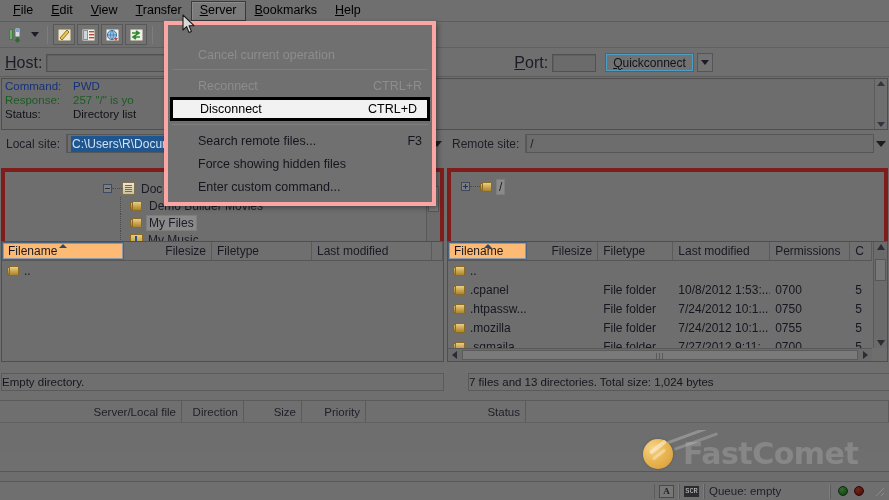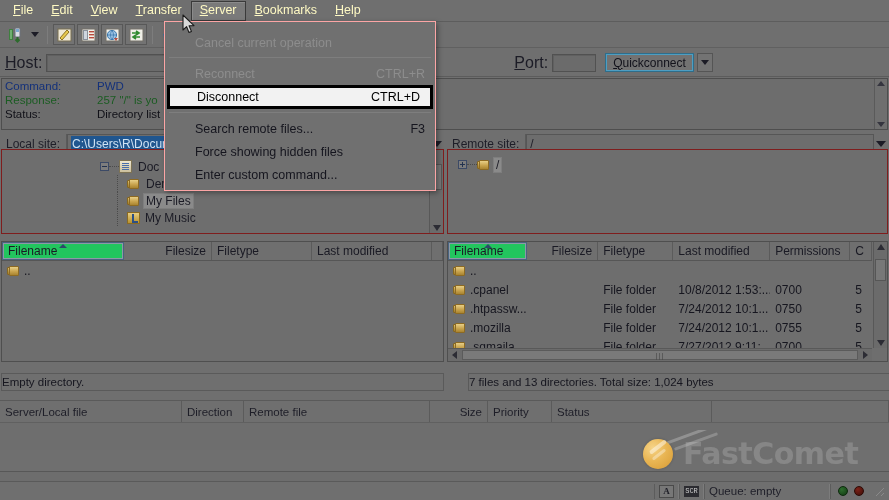--- a/index.html
+++ b/index.html
@@ -24,21 +24,21 @@
   .menubar {
     position: absolute; top: 0; left: 0; right: 0; height: 22px;
     background: #6f6f6f;
     display: flex; align-items: center;
     padding-left: 4px;
     border-bottom: 1px solid #5d5d5d;
   }
   .menubar .mi {
     padding: 2px 9px 3px 9px;
     font-size: 12.5px;
-    color: #fef9c3;
+    color: #000000;
     line-height: 15px;
     white-space: nowrap;
   }
   .menubar .mi u { text-decoration: underline; }
   .menubar .mi.active {
     background: #7a7a7a;
     border: 1px solid #3a3a3a;
     padding: 1px 8px 2px 8px;
     box-shadow: inset 1px 1px 0 #8b8b8b;
   }
@@ -116,21 +116,21 @@
     display:block;
   }
 
   
   .logpane {
     position: absolute; top: 78px; left: 1px; right: 1px; height: 52px;
     background: #6d6d6d;
     border: 1px solid #4e4e4e;
     overflow: hidden;
   }
-  .logrow { display: flex; height: 14px; align-items: center; padding-left: 3px; gap: 24px; }
+  .logrow { display: flex; height: 14px; align-items: center; padding-left: 3px; }
   .logrow .lbl { width: 68px; flex: 0 0 68px; font-size: 11.5px; }
   .logrow .txt { font-size: 11.5px; white-space: nowrap; }
   .c-cmd { color: #14317a; }
   .c-resp { color: #1b5c22; }
   .c-stat { color: #111118; }
   .log-scroll {
     position: absolute; top: 0; right: 0; bottom: 0; width: 13px;
     background: #6f6f6f; border-left: 1px solid #5a5a5a;
     display: flex; flex-direction: column; justify-content: space-between;
     align-items: center; padding: 2px 0;
@@ -162,23 +162,23 @@
   .site-caret {
     width: 14px; height: 19px; flex: 0 0 14px;
     display: flex; align-items: center; justify-content: center;
   }
   .site-caret i {
     width:0;height:0;border-left:5px solid transparent;border-right:5px solid transparent;border-top:6px solid #1c1c26;display:block;
   }
 
   
   .treepane {
-    position: absolute; top: 149px; height: 85px;
+    position: absolute; top: 168px; height: 85px;
     background: #6e6e6e;
-    border: 1px solid #7f1d1d;
+    border: 4px solid #7f1d1d;
     overflow: hidden;
   }
   .tree-row {
     display: flex; align-items: center; height: 17px;
     padding-left: 2px; font-size: 12px; white-space: nowrap;
   }
   .expander {
     width: 9px; height: 9px;
     border: 1px solid #3c4a66;
     background: #7d7d7d;
@@ -265,21 +265,21 @@
   .lhead .hc {
     display: flex; align-items: center;
     font-size: 12px; color: #1a1a24;
     border-right: 1px solid #5b5b5b;
     padding: 0 5px;
     position: relative;
     white-space: nowrap;
     overflow: hidden;
   }
   .lhead .hc.sorted {
-    background: #22c55e;
+    background: #fdba74;
     border: 1px solid #49637f;
     box-shadow: inset 0 0 0 1px #8d99a6;
   }
   .lhead .hc.right { justify-content: flex-end; }
   .sort-asc {
     position: absolute; top: 1px; left: 50%; margin-left: -4px;
     width:0;height:0;border-left:4px solid transparent;border-right:4px solid transparent;border-bottom:4px solid #2d4a6a;
   }
   .lrow {
     display: flex; height: 19px; align-items: center;
@@ -323,21 +323,21 @@
     position: absolute; top: 400px; left: 0; right: 0; height: 22px;
     background: #6f6f6f;
     border-top: 1px solid #5a5a5a;
     display: flex; align-items: stretch;
   }
   .queuehead .hc {
     display: flex; align-items: center;
     font-size: 11.5px;
     padding: 0 5px;
     border-right: 1px solid #5b5b5b;
-    white-space: nowrap; overflow:hidden;
+    white-space: nowrap; overflow:hidden;justify-content:flex-end;
   }
   .queuehead .hc.right { justify-content: flex-end; }
 
   .queuebody {
     position: absolute; top: 422px; left: 0; right: 0; height: 28px;
     background: #6e6e6e;
     border-top: 1px solid #606060;
   }
 
   
@@ -458,24 +458,24 @@
     transform: rotate(-20deg);
     border-radius: 2px;
   }
 
   
   .dropdown {
     position: absolute;
     left: 164px; top: 21px;
     width: 272px;
     background: #707070;
-    border: 1px solid #fca5a5;
+    border: 4px solid #fca5a5;
     box-shadow: 2px 2px 5px rgba(0,0,0,0.35);
     z-index: 50;
-    padding: 9px 0 4px 0;
+    padding: 18px 0 4px 0;
     text-align: center;
   }
   .dd-item {
     display: flex; align-items: center;
     height: 23px;
     padding: 0 10px 0 30px;
     font-size: 12.5px;
     color: #15151e;
     position: relative;
     white-space: nowrap;
@@ -826,23 +826,20 @@
     <span>7 files and 13 directories. Total size: 1,024 bytes</span>
   </div>
 
   <div class="queuehead">
     <div class="hc" style="width:182px">
       <span>Server/Local file</span>
     </div>
     <div class="hc" style="width:62px">
       <span>Direction</span>
     </div>
-    <div class="hc" style="width:186px">
-      <span>Remote file</span>
-    </div>
     <div class="hc right" style="width:58px">
       <span>Size</span>
     </div>
     <div class="hc" style="width:64px">
       <span>Priority</span>
     </div>
     <div class="hc" style="width:160px">
       <span>Status</span>
     </div>
     <div class="hc" style="flex:1"></div>

